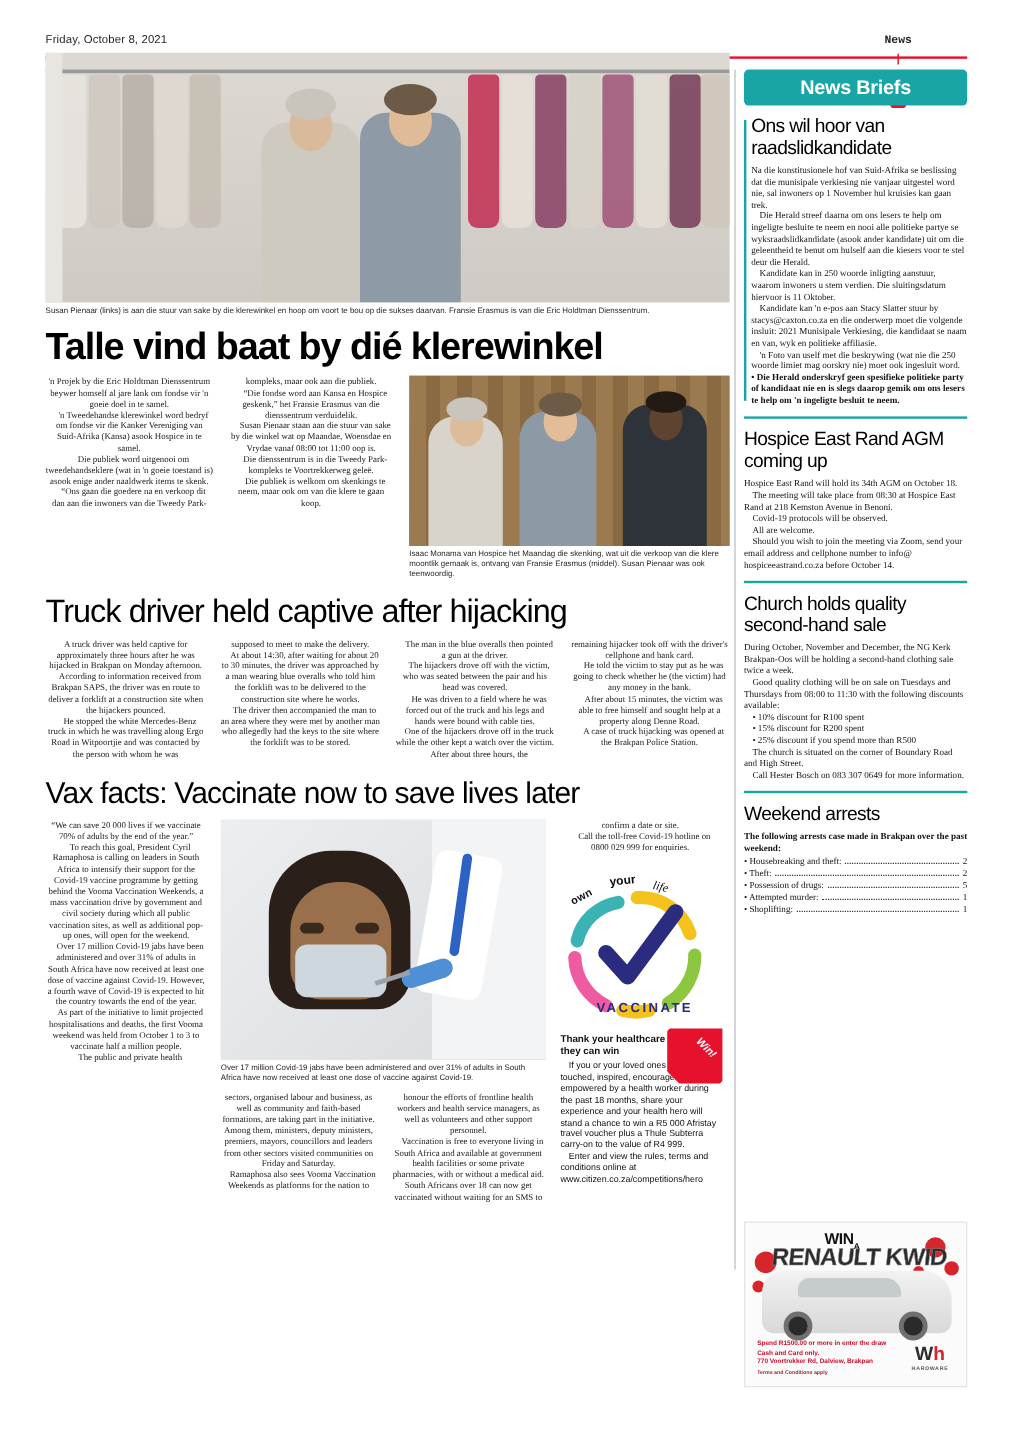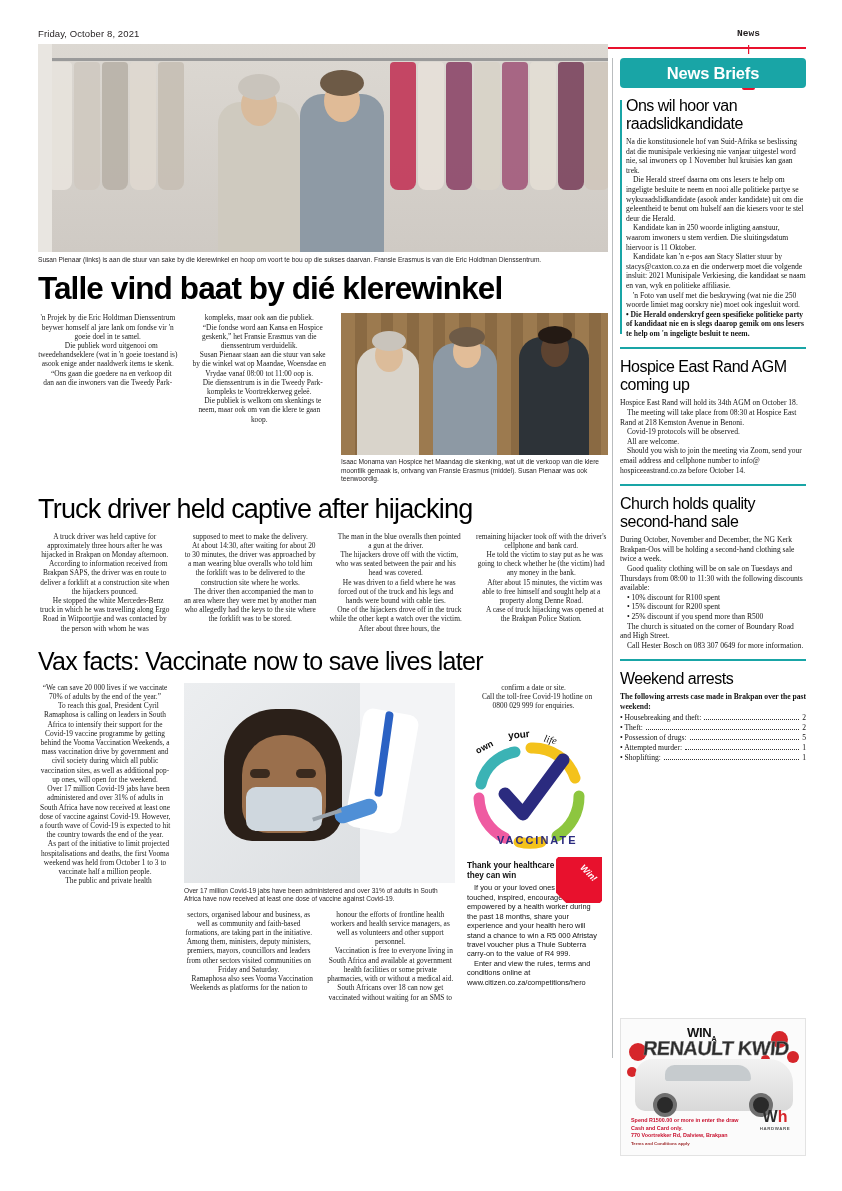--- a/index.html
+++ b/index.html
@@ -224,21 +224,21 @@
   .ad-car .wheel.w1 { left:18px; }
   .ad-car .wheel.w2 { right:20px; }
   .ad-balloon { position:absolute; border-radius:50%; background:#d6262b; }
   .ad-terms {
     position:absolute; left:10px; bottom:8px; width:118px;
     font-family:"Liberation Sans", sans-serif; font-weight:700;
     font-size:5.4px; line-height:7.4px; color:#c8102e;
   }
   .ad-terms .small { font-size:4.4px; color:#9e2a2b; }
   .ad-logo {
-    position:absolute; right:10px; bottom:24px; width:40px; text-align:center;
+    position:absolute; right:10px; bottom:12px; width:40px; text-align:center;
   }
   .ad-logo .mark {
     font-family:"Liberation Sans", sans-serif; font-weight:700; font-size:16px;
     color:#2d2d2d; line-height:16px;
   }
   .ad-logo .mark em { color:#d6262b; font-style:normal; }
   .ad-logo .nm {
     font-family:"Liberation Sans", sans-serif; font-weight:700; font-size:4.4px;
     color:#555; letter-spacing:.6px; margin-top:1px;
   }
@@ -302,20 +302,21 @@
         <div style="position:absolute;left:0;top:0;width:14px;height:208px;background:#e9e6e1"></div>
       </div>
     </div>
     <div class="cap photo-cap-1">Susan Pienaar (links) is aan die stuur van sake by die klerewinkel en hoop om voort te bou op die sukses daarvan. Fransie Erasmus is van die Eric Holdtman Dienssentrum.</div>
 
     <h1 class="headline-1">Talle vind baat by dié klerewinkel</h1>
 
     <div class="cols-1">
       <div class="col-1 body-txt">
         <p class="noind">'n Projek by die Eric Holdtman Dienssentrum beywer homself al jare lank om fondse vir 'n goeie doel in te samel.</p>
+        <p>'n Tweedehandse klerewinkel word bedryf om fondse vir die Kanker Vereniging van Suid-Afrika (Kansa) asook Hospice in te samel.</p>
         <p>Die publiek word uitgenooi om tweedehandseklere (wat in 'n goeie toestand is) asook enige ander naaldwerk items te skenk.</p>
         <p>“Ons gaan die goedere na en verkoop dit dan aan die inwoners van die Tweedy Park-</p>
       </div>
       <div class="col-1 body-txt">
         <p class="noind">kompleks, maar ook aan die publiek.</p>
         <p>“Die fondse word aan Kansa en Hospice geskenk,” het Fransie Erasmus van die dienssentrum verduidelik.</p>
         <p>Susan Pienaar staan aan die stuur van sake by die winkel wat op Maandae, Woensdae en Vrydae vanaf 08:00 tot 11:00 oop is.</p>
         <p>Die dienssentrum is in die Tweedy Park-kompleks te Voortrekkerweg geleë.</p>
         <p>Die publiek is welkom om skenkings te neem, maar ook om van die klere te gaan koop.</p>
       </div>

